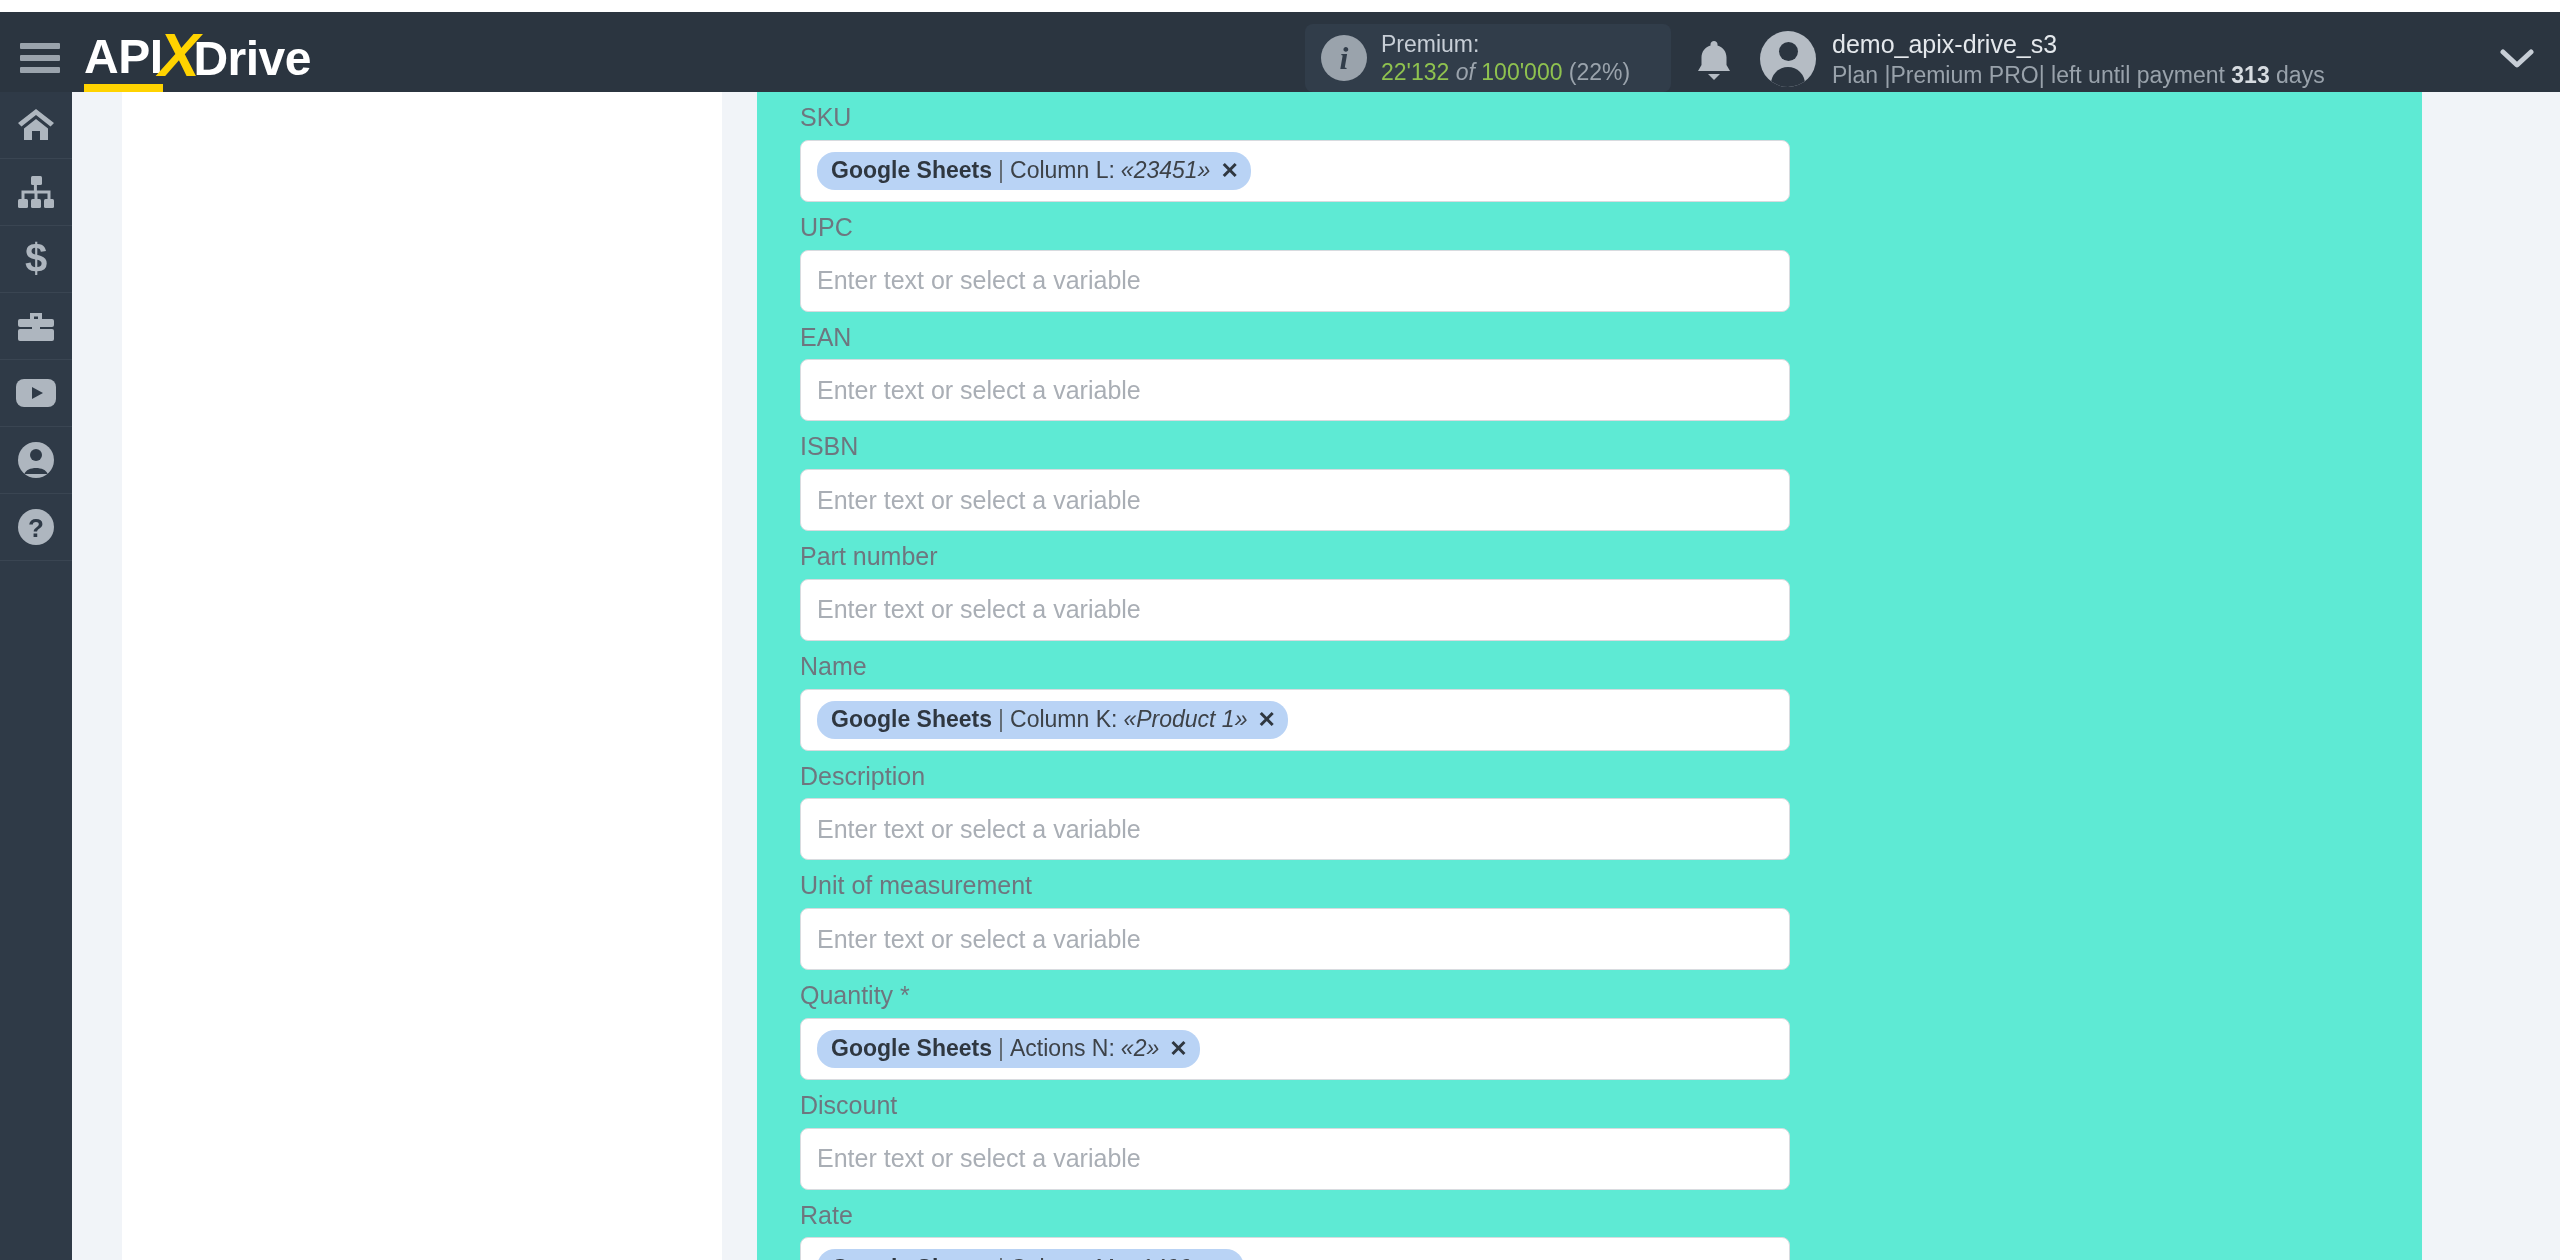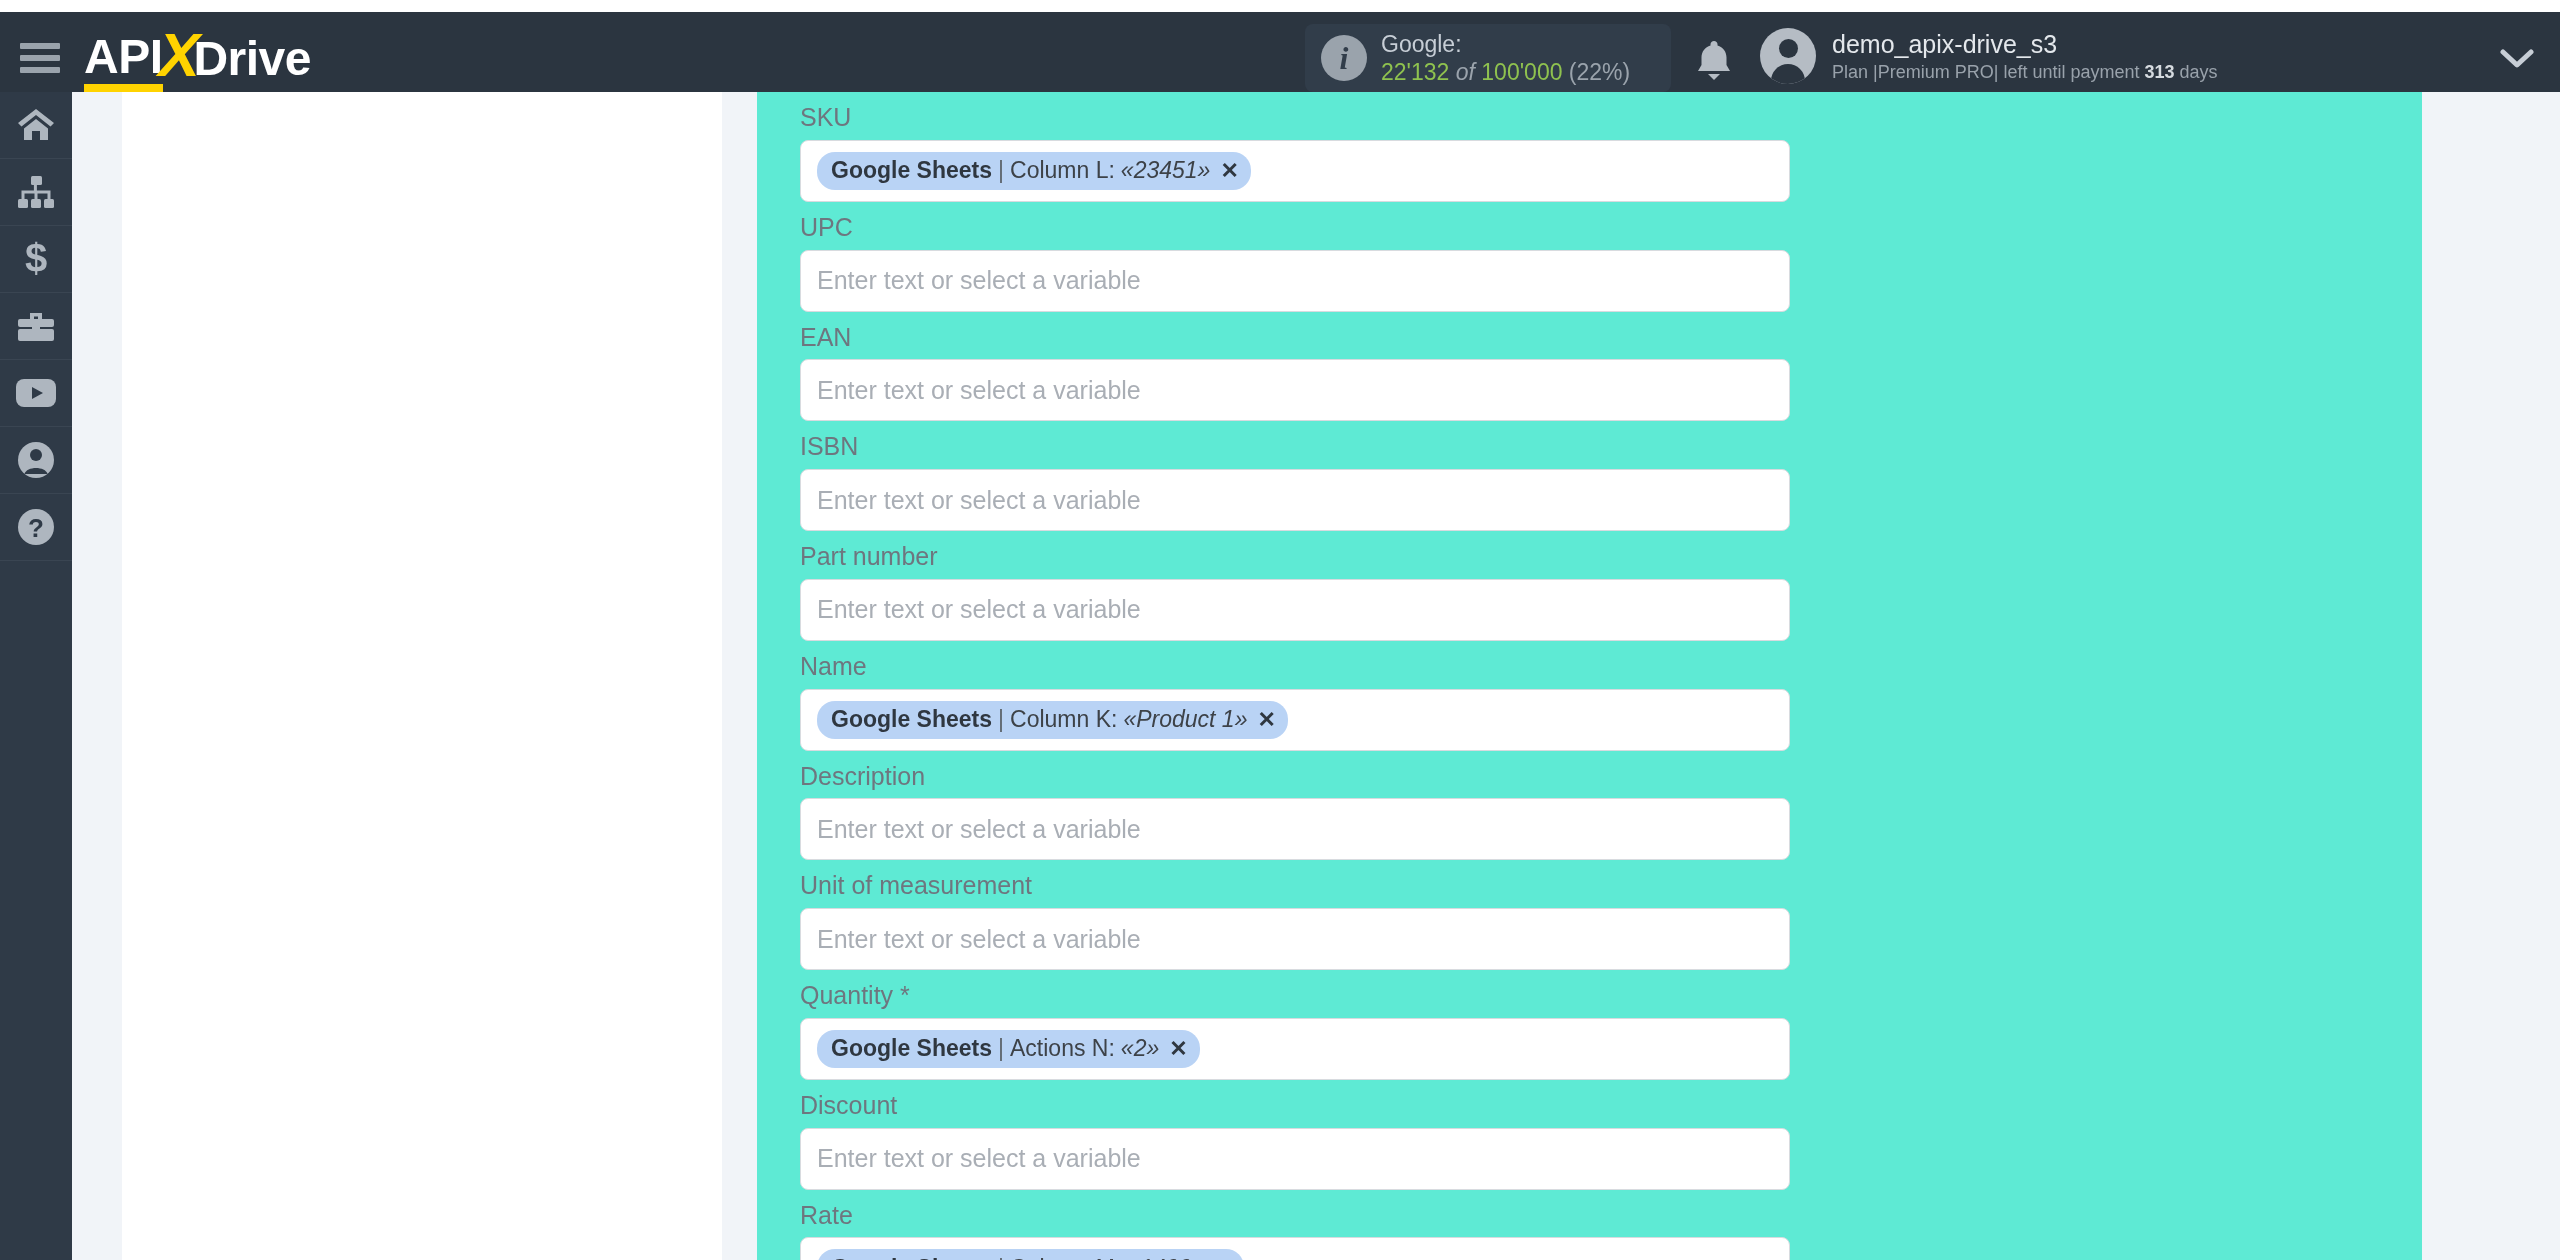--- a/index.html
+++ b/index.html
@@ -88,21 +88,21 @@
     width: 19px; height: 19px; border-radius: 50%;
     background: #2b3540; left: 18.5px; top: 11px;
   }
   .avatar::after {
     content: ""; position: absolute;
     width: 34px; height: 24px; border-radius: 17px 17px 0 0;
     background: #2b3540; left: 11px; top: 36px;
   }
   .user-text { line-height: 1.3; }
   .user-name { color: #e4e8ec; font-size: 25px; }
-  .user-plan { color: #99a2ab; font-size: 18px; }
+  .user-plan { color: #99a2ab; font-size: 23px; }
   .user-plan b { color: #d6dbe0; font-weight: bold; }
   .user-plan .sep { color: #99a2ab; }
   .chev {
     position: absolute; left: 2500px; top: 36px;
     cursor: pointer;
   }
 
   
   .sidebar {
     position: absolute; left: 0; top: 92px;
@@ -184,21 +184,21 @@
 
   <div class="logo">
     <span class="api">API</span>
       <span class="xmark">X</span>
       <span class="drive">Drive</span>
   </div>
 
   <div class="actions-box">
     <div class="info-circle">i</div>
     <div class="actions-text">
-      <div class="actions-title">Google:</div>
+      <div class="actions-title">Premium:</div>
       <div class="actions-nums">
         <span class="n">22'132</span>
         <span class="of">of</span>
         <span class="n">100'000</span>
         <span class="pct">(22%)</span>
       </div>
     </div>
   </div>
 
   <div class="bell">

